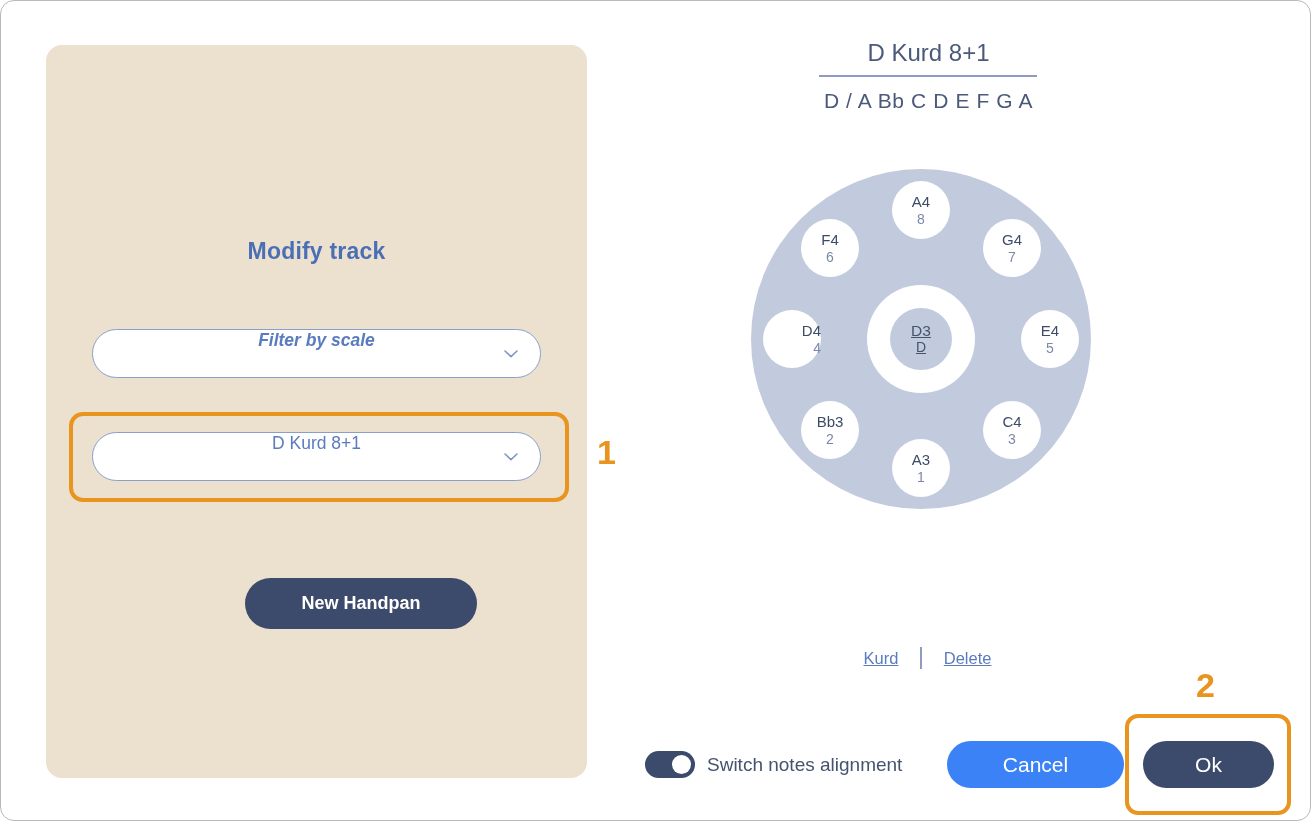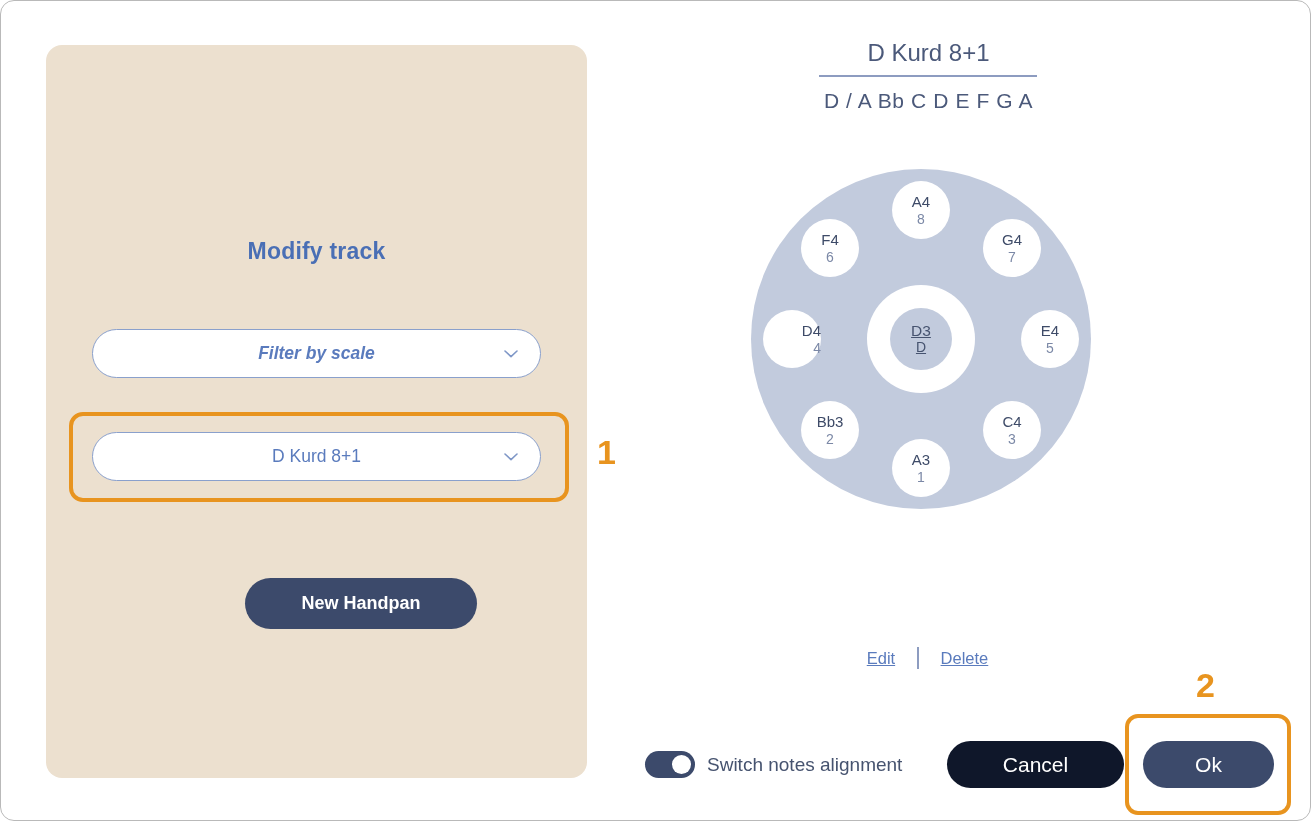--- a/index.html
+++ b/index.html
@@ -33,21 +33,21 @@
     color: #4a6fb5;
     letter-spacing: .2px;
   }
 
   .select-pill {
     position: absolute;
     left: 46px; width: 449px; height: 49px;
     background: #ffffff;
     border: 1.4px solid #8aa0cc;
     border-radius: 25px;
-    display: flex; align-items: center; justify-content: center;
+    display: flex; align-items: flex-start; justify-content: center;
   }
   .select-pill .sel-text {
     font-size: 17.5px;
     color: #5a7bbd;
   }
   .select-pill.placeholder .sel-text { font-style: italic; font-weight: 600; }
   .chev {
     position: absolute; right: 22px; top: 50%;
     transform: translateY(-50%);
     width: 14px; height: 8px;
@@ -201,21 +201,21 @@
   #toggle-label {
     position: absolute;
     left: 706px; top: 750px;
     font-size: 19px; color: #46536f;
     line-height: 27px;
   }
   #cancel-btn {
     position: absolute;
     left: 946px; top: 740px;
     width: 177px; height: 47px;
-    background: #0f172a;
+    background: #3b82f6;
     border: none; border-radius: 24px;
     color: #ffffff;
     font-family: "Liberation Sans", sans-serif;
     font-size: 21px;
     cursor: pointer;
   }
   #ok-btn {
     position: absolute;
     left: 1142px; top: 740px;
     width: 131px; height: 47px;
@@ -316,21 +316,21 @@
         <span class="n-num">4</span>
       </div>
       <div class="note-circle" style="left:50px; top:50px;">
         <span class="n-name">F4</span>
         <span class="n-num">6</span>
       </div>
     </div>
 
 
     <div id="links-row">
-      <span class="lnk">Edit</span>
+      <span class="lnk">Kurd</span>
       <span class="divider"></span>
       <span class="lnk">Delete</span>
     </div>
   </div>
 
   <div id="toggle">
     <div class="knob"></div>
   </div>
   <div id="toggle-label">Switch notes alignment</div>
 

